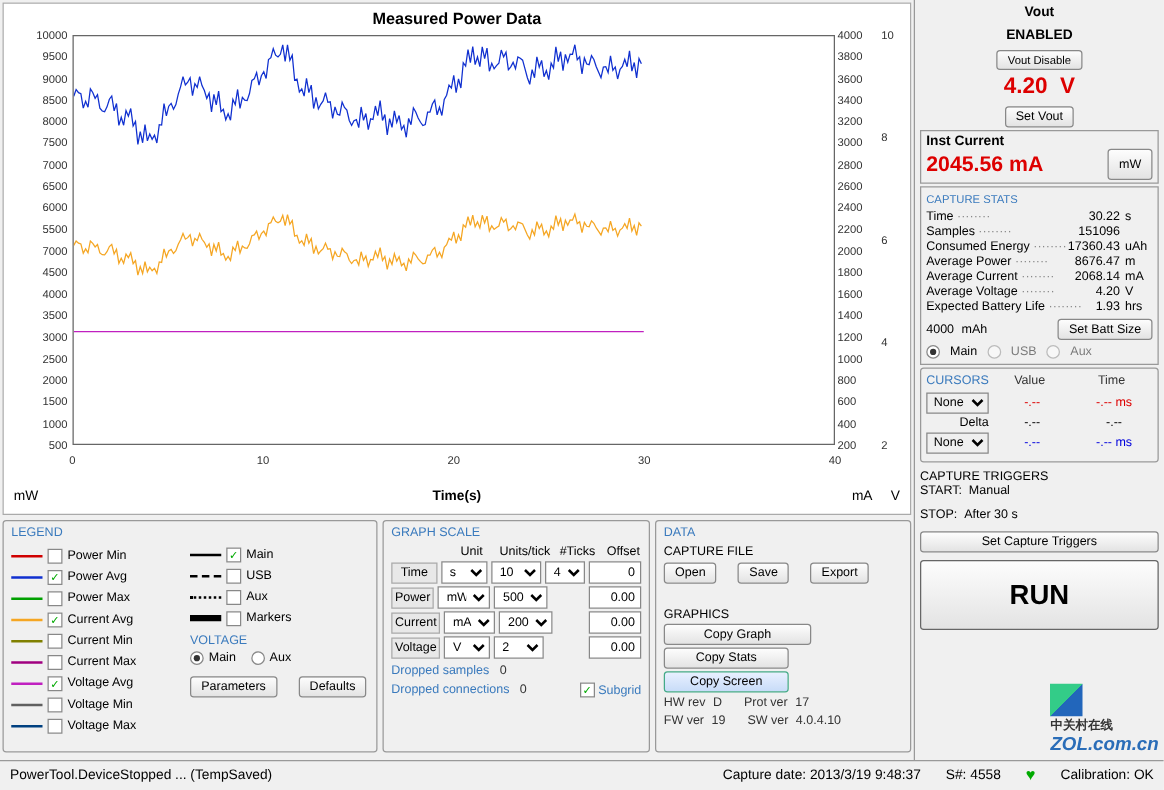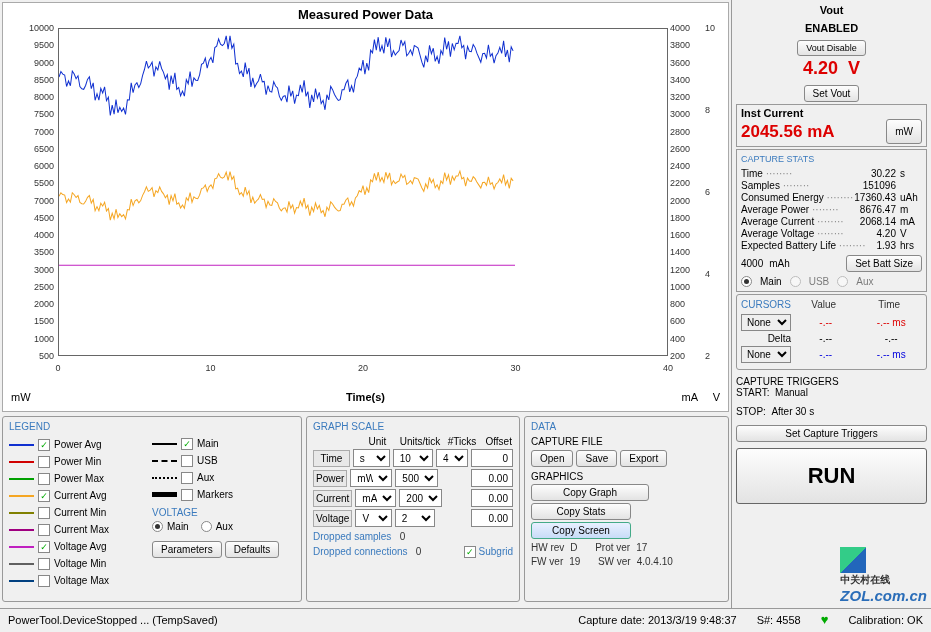--- a/index.html
+++ b/index.html
@@ -41,21 +41,21 @@
 
 .graphscale { width: 214px; }
 .gs-hdr { display: flex; font-size: 10px; margin-left: 50px; gap: 8px; }
 .gs-hdr span { width: 40px; text-align: center; }
 .gs-row { display: flex; align-items: center; gap: 3px; margin: 2px 0; }
 .gs-row .lbl { width: 42px; font-size: 10px; background: #e8e8e8; border: 1px solid #aaa; padding: 2px; text-align: center; }
 .gs-foot { font-size: 10px; color: #3a7abd; margin-top: 4px; display: flex; gap: 10px; }
 
 .datapanel { flex: 1; }
 .subgrp { font-size: 10px; margin-bottom: 2px; }
-.btnrow { display: flex; gap: 3px; margin: 3px 0; }
+.btnrow { display: flex; gap: 17px; margin: 3px 0; }
 .verrow { display: flex; font-size: 10px; color: #3a7abd; gap: 6px; margin-top: 3px; }
 .verrow span { color: #333; }
 
 
 .vout-row { display: flex; align-items: center; gap: 6px; flex-direction: column; }
 .vout-val { color: #d00; font-weight: bold; font-size: 18px; flex: 1; text-align: center; }
 .inst { border: 1px solid #999; padding: 2px 4px; }
 .inst-lbl { font-weight: bold; font-size: 11px; }
 .inst-val { color: #d00; font-weight: bold; font-size: 17px; display: flex; align-items: center; justify-content: space-between; }
 .stats { border: 1px solid #999; padding: 4px; font-size: 10px; }
@@ -155,28 +155,28 @@
       <div class="axis-lbl" style="bottom:8px;right:8px">V</div>
     </div>
 
     <div class="panels">
 
       <div class="panel legend">
         <div class="legcol">
           <div class="panel-title">LEGEND</div>
           <div id="legL">
               <div class="legrow">
+                <span class="line-sample" style="background:#d00000"></span>
+                <span class="cb"></span>
+                <span>Power Min</span>
+              </div>
+              <div class="legrow">
                 <span class="line-sample" style="background:#1030d0"></span>
                 <span class="cb checked"></span>
                 <span>Power Avg</span>
-              </div>
-              <div class="legrow">
-                <span class="line-sample" style="background:#d00000"></span>
-                <span class="cb"></span>
-                <span>Power Min</span>
               </div>
               <div class="legrow">
                 <span class="line-sample" style="background:#00a000"></span>
                 <span class="cb"></span>
                 <span>Power Max</span>
               </div>
               <div class="legrow">
                 <span class="line-sample" style="background:#f5a623"></span>
                 <span class="cb checked"></span>
                 <span>Current Avg</span>
@@ -294,21 +294,21 @@
       </div>
 
       <div class="panel datapanel">
         <div class="panel-title">DATA</div>
         <div class="subgrp">CAPTURE FILE</div>
         <div class="btnrow">
           <button class="btn">Open</button>
           <button class="btn">Save</button>
           <button class="btn">Export</button>
         </div>
-        <div class="subgrp" style="margin-top:4px">GRAPHICS</div>
+        <div class="subgrp" style="margin-top:19px">GRAPHICS</div>
         <button class="btn" style="width:118px;display:block;margin:2px 0">Copy Graph</button>
         <button class="btn" style="width:100px;display:block;margin:2px 0">Copy Stats</button>
         <button class="btn" style="width:100px;display:block;margin:2px 0;background:linear-gradient(#e8f0ff,#c8dcf8);border-color:#4a8">Copy Screen</button>
         <div class="verrow"><span>HW rev</span><span>D</span>&nbsp;&nbsp;<span>Prot ver</span><span>17</span></div>
         <div class="verrow"><span>FW ver</span><span>19</span>&nbsp;&nbsp;<span>SW ver</span><span>4.0.4.10</span></div>
       </div>
     </div>
   </div>
 
   <div class="right">

